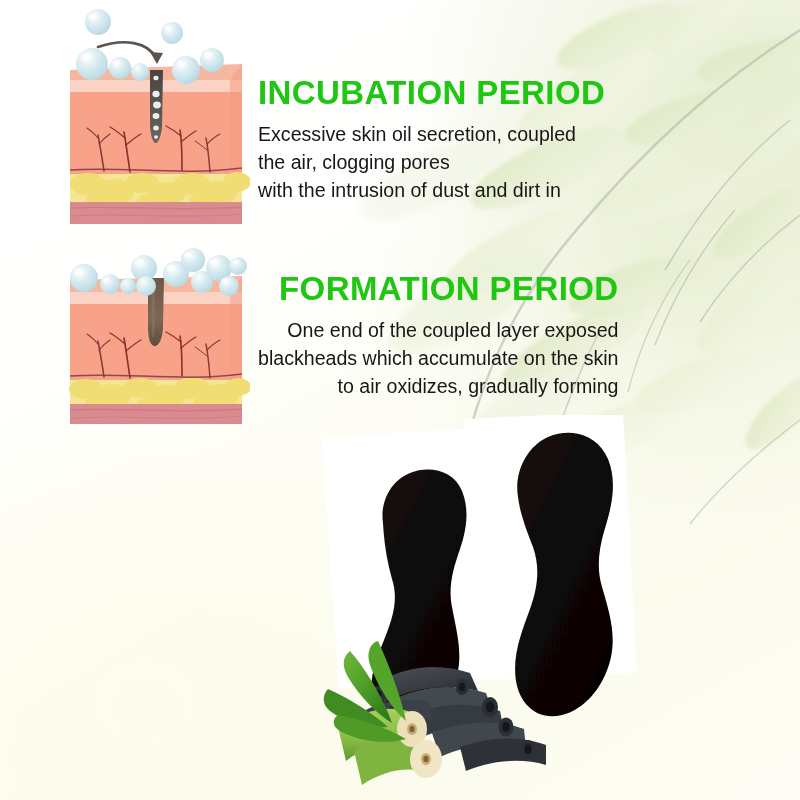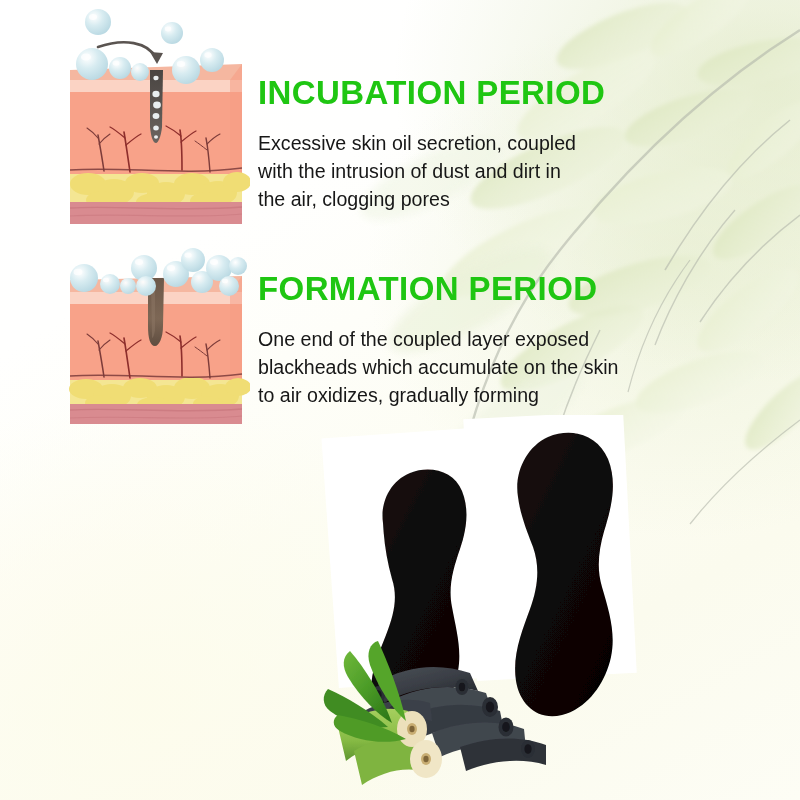--- a/index.html
+++ b/index.html
@@ -46,27 +46,27 @@
     font-weight:bold;
     letter-spacing:0.4px;
     line-height:1.05;
     white-space:nowrap;
   }
 
   .body-copy {
     color:#171717;
     font-size:19.6px;
     line-height:1.43;
-    margin-top:18px;
+    margin-top:9px;
     max-width:440px;
   }
   .body-copy .ln { display:block; white-space:nowrap; }
 
   #block1 { left:258px; top:76px;  }
-  #block2 { left:258px; top:272px; }
+  #block2 { left:258px; top:272px;text-align:right; }
 
   
   #product { position:absolute; left:320px; top:415px; width:480px; height:385px; }
   #product svg { display:block; width:100%; height:100%; }
 </style>
 </head>
 <body>
 
 <div id="page">
 
@@ -313,22 +313,22 @@
           <ellipse cx="163" cy="47" rx="3.0" ry="2.2"></ellipse>
         </g>
       </g>
     </svg>
   </div>
 
   <div class="textblock" id="block1">
     <div class="heading">INCUBATION PERIOD</div>
     <div class="body-copy">
       <span class="ln">Excessive skin oil secretion, coupled</span>
+      <span class="ln">the air, clogging pores</span>
       <span class="ln">with the intrusion of dust and dirt in</span>
-      <span class="ln">the air, clogging pores</span>
     </div>
   </div>
 
   <div class="textblock" id="block2">
     <div class="heading">FORMATION PERIOD</div>
     <div class="body-copy">
       <span class="ln">One end of the coupled layer exposed</span>
       <span class="ln">blackheads which accumulate on the skin</span>
       <span class="ln">to air oxidizes, gradually forming</span>
     </div>

